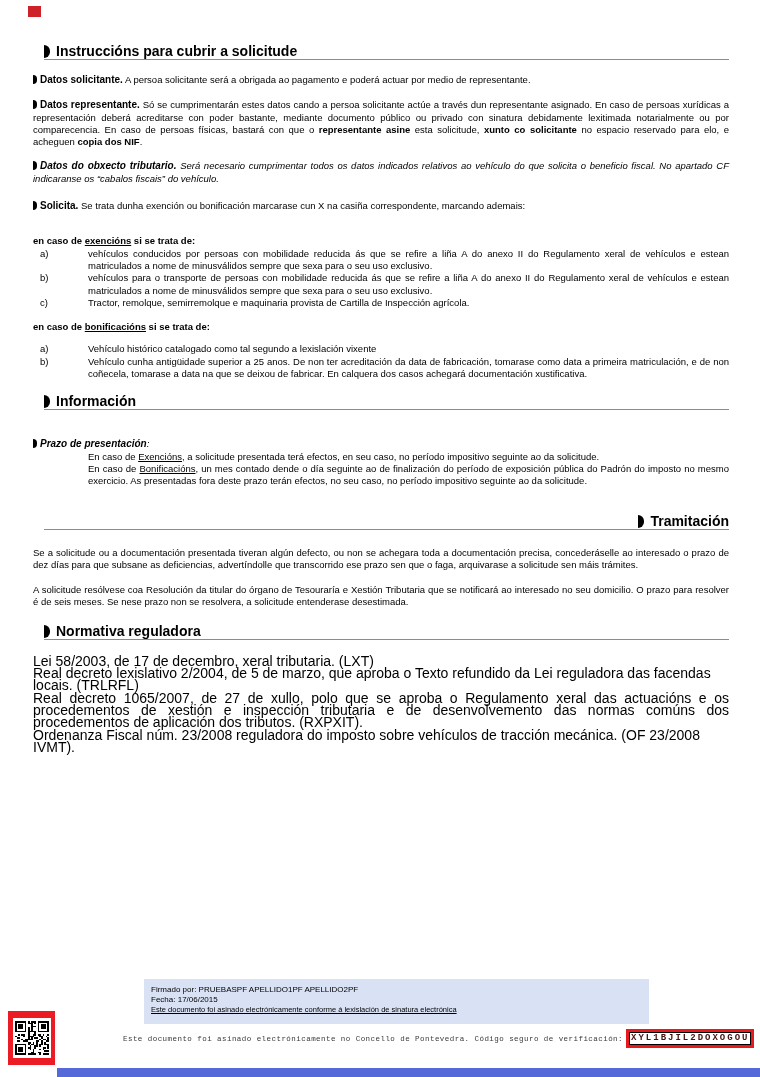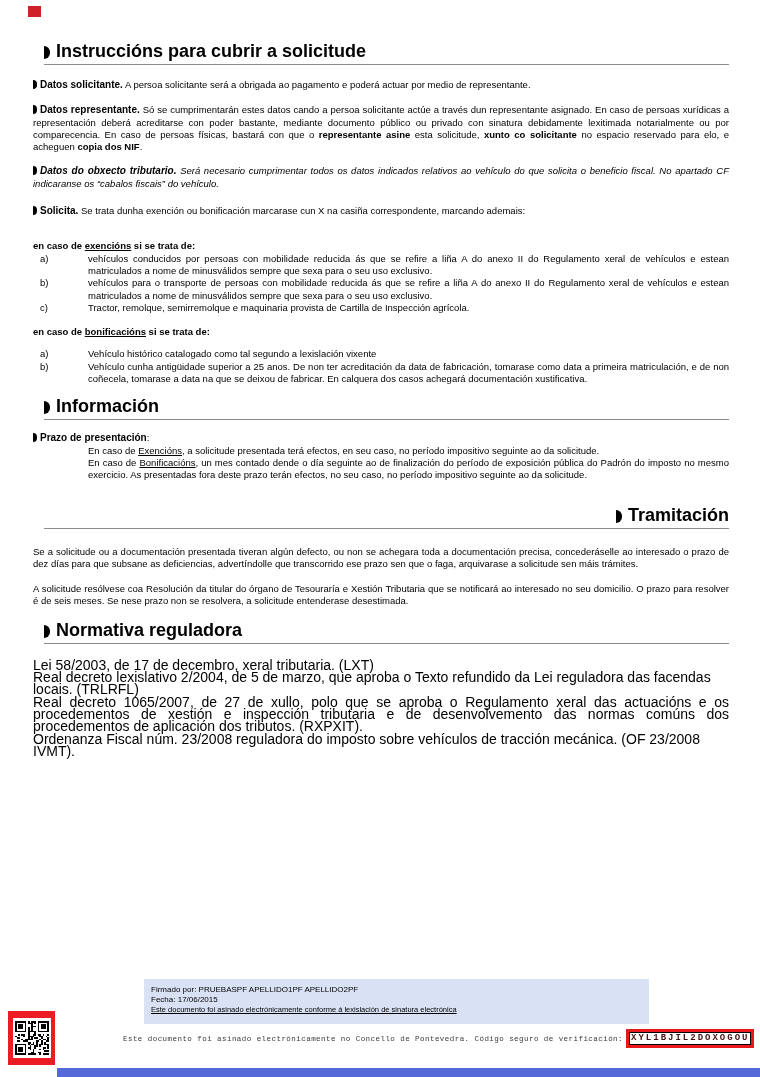--- a/index.html
+++ b/index.html
@@ -5,22 +5,22 @@
   html,body{margin:0;padding:0;background:#e8e8e8;}
   .page{
     position:relative;width:760px;height:1077px;background:#ffffff;
     margin:0 auto;overflow:hidden;
     font-family:"Liberation Sans","DejaVu Sans",sans-serif;color:#000;
   }
   .content{position:absolute;left:33px;top:0;width:696px;}
 
   
   .section-head{
-    margin-left:11px;margin-top:0;font-size:18px;font-weight:bold;
-    line-height:15px;padding-bottom:5px;border-bottom:1px solid #8c8c8c;
+    margin-left:11px;margin-top:0;font-size:14px;font-weight:bold;
+    line-height:15px;border-bottom:1px solid #8c8c8c;
   }
   .bullet-lg{
     display:inline-block;width:6px;height:13px;background:#000;
     border-radius:0 6.5px 6.5px 0;margin-right:6px;vertical-align:-2px;
   }
   .bullet-sm{
     display:inline-block;width:4px;height:9px;background:#000;
     border-radius:0 4.5px 4.5px 0;margin-right:3px;vertical-align:-1px;
   }
 
@@ -39,21 +39,21 @@
   
   .mt-h1{margin-top:44px;}
   .mt-sol{margin-top:14px;}
   .mt-rep{margin-top:13px;}
   .mt-obx{margin-top:12px;font-style:italic;}
   .mt-solic{margin-top:15px;}
   .mt-exen{margin-top:23px;}
   .mt-boni{margin-top:12px;}
   .mt-boni-items{margin-top:10px;}
   .mt-info{margin-top:14px;}
-  .mt-prazo{margin-top:12px;}
+  .mt-prazo{margin-top:28px;font-style:italic;}
   .mt-tram{margin-top:26px;text-align:right;}
   .mt-tram-p1{margin-top:17px;}
   .mt-tram-p2{margin-top:13px;}
   .mt-norm{margin-top:15px;}
   .mt-norm-lines{margin-top:15px;}
 
   
   .corner-mark{position:absolute;left:28px;top:6px;width:13px;height:11px;background:#cf2128;}
 
   

